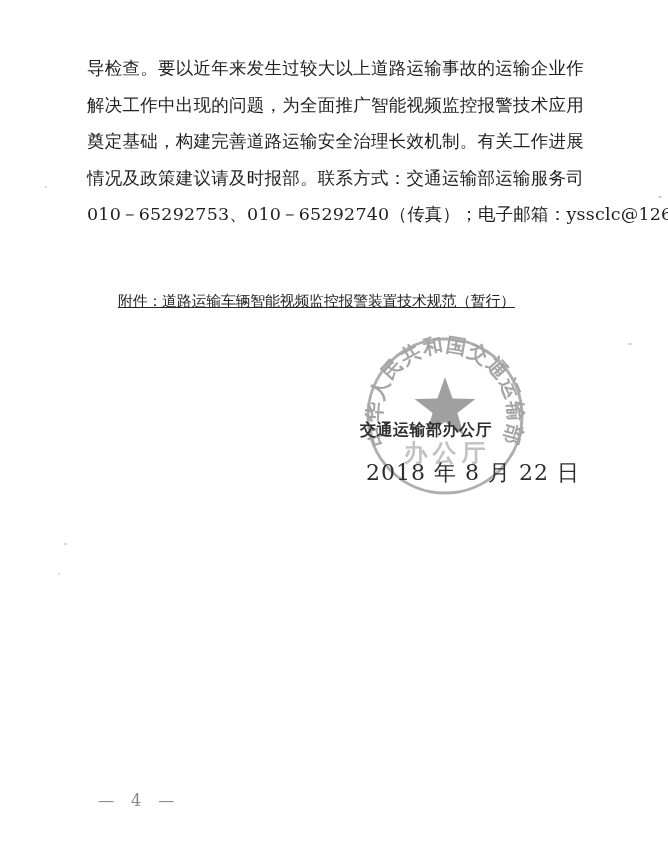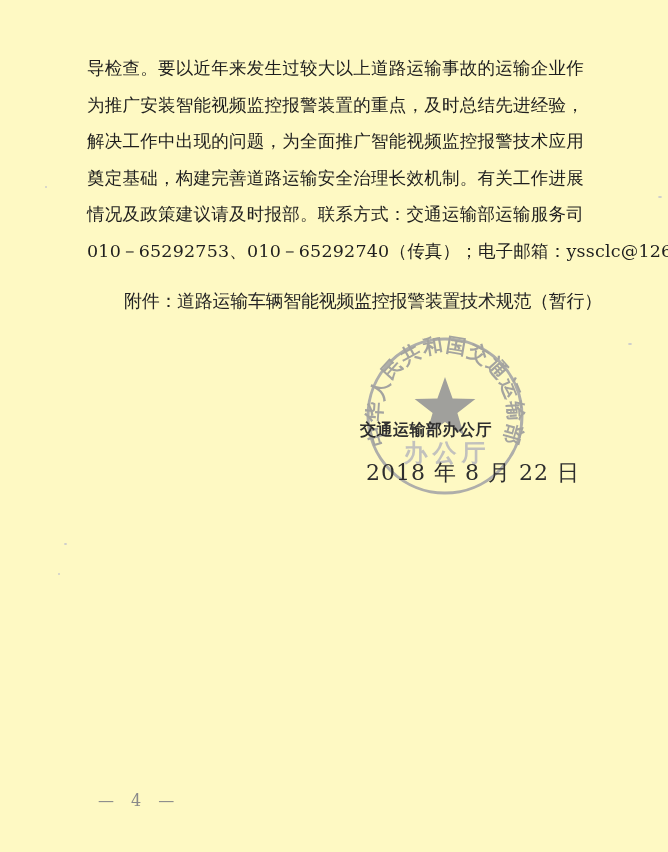--- a/index.html
+++ b/index.html
@@ -4,21 +4,21 @@
 <style>
   html, body {
     margin: 0;
     padding: 0;
     background: #e8e8e8;
   }
   .page {
     position: relative;
     width: 668px;
     height: 852px;
-    background: #fef9c3;
+    background: #ffffff;
     overflow: hidden;
     font-family: "DejaVu Serif", "Liberation Serif", serif;
   }
   
   .body-text {
     position: absolute;
     left: 87px;
     top: 50px;
     width: 497px;
     color: #1e1e1e;
@@ -31,29 +31,30 @@
     letter-spacing: 0.2px;
     text-align: justify;
     text-align-last: justify;
     text-justify: inter-ideograph;
     white-space: nowrap;
     color: #1e1e1e;
   }
   
   .attachment-line {
     position: absolute;
-    left: 124px;
+    left: 118px;
     top: 283px;
     width: 470px;
     height: 36.6px;
     line-height: 36.6px;
-    font-size: 18px;
+    font-size: 15px;
     letter-spacing: -0.3px;
     color: #242424;
     white-space: nowrap;
+    text-decoration: underline;
   }
   
   .seal-svg {
     position: absolute;
     left: 361px;
     top: 332px;
     width: 168px;
     height: 168px;
     opacity: 0.92;
   }
@@ -116,21 +117,20 @@
   .speck.s4 { left: 658px; top: 196px; width: 4px; height: 2px; }
   .speck.s5 { left: 45px;  top: 186px; width: 2px; height: 2px; }
 </style>
 </head>
 <body>
 
 <div class="page">
 
   <div class="body-text">
     <span class="body-line">导检查。要以近年来发生过较大以上道路运输事故的运输企业作</span>
-    <span class="body-line">为推广安装智能视频监控报警装置的重点，及时总结先进经验，</span>
     <span class="body-line">解决工作中出现的问题，为全面推广智能视频监控报警技术应用</span>
     <span class="body-line">奠定基础，构建完善道路运输安全治理长效机制。有关工作进展</span>
     <span class="body-line">情况及政策建议请及时报部。联系方式：交通运输部运输服务司</span>
     <span class="body-line">010－65292753、010－65292740（传真）；电子邮箱：yssclc@126.com。</span>
   </div>
 
   <div class="attachment-line">附件：道路运输车辆智能视频监控报警装置技术规范（暂行）</div>
 
   <svg class="seal-svg" viewBox="0 0 168 168" aria-hidden="true">
     <circle cx="84" cy="84" r="77" fill="none" stroke="#a8a8a8" stroke-width="3"></circle>

